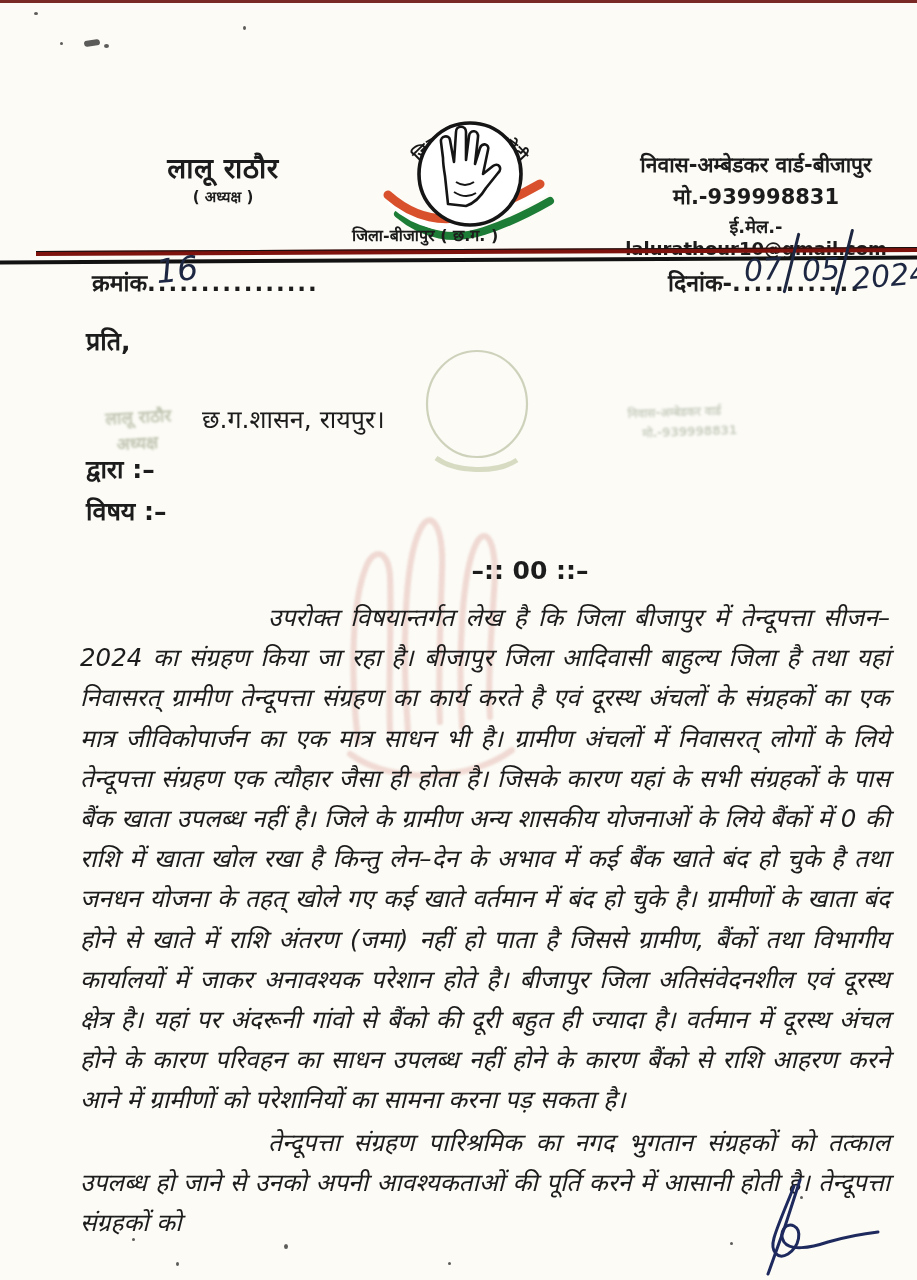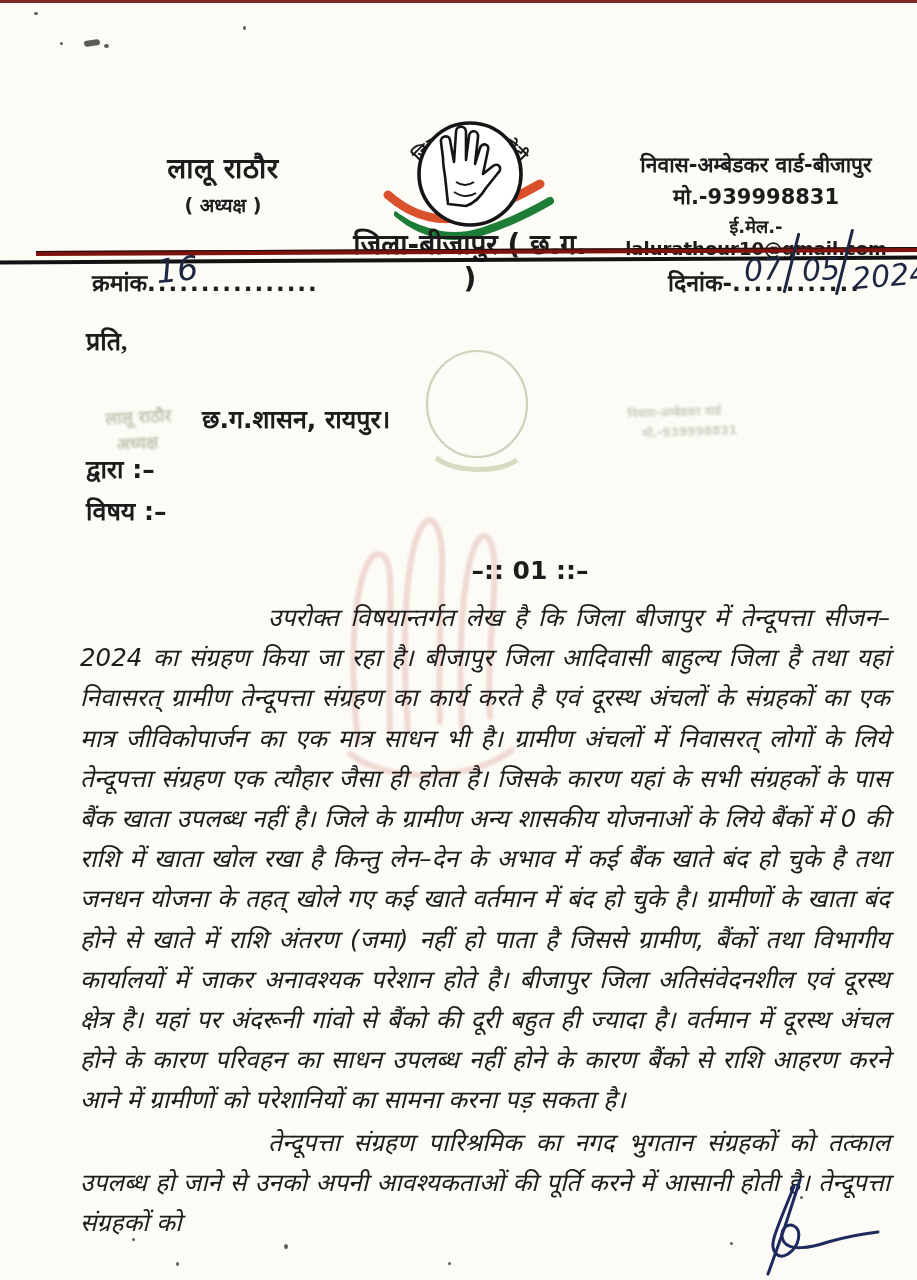--- a/index.html
+++ b/index.html
@@ -8,23 +8,23 @@
     background:#fcfbf6;overflow:hidden;
     font-family:"DejaVu Sans","Liberation Sans",sans-serif;
     color:#1c1c1c;
   }
   .abs{position:absolute;}
   
   .scan-edge{top:0;left:0;right:0;height:3px;background:#6b1310;opacity:.9;}
   
   .officer{left:108px;top:148px;width:230px;text-align:center;}
   .officer .name{font-size:28px;font-weight:700;letter-spacing:.5px;}
-  .officer .role{font-size:19px;font-weight:700;margin-top:6px;}
+  .officer .role{font-size:15px;font-weight:700;}
   .logo-wrap{left:372px;top:90px;width:196px;height:164px;}
-  .logo-caption{left:352px;top:224px;width:236px;text-align:center;font-size:28px;font-weight:700;}
+  .logo-caption{left:352px;top:224px;width:236px;text-align:left;font-size:16px;font-weight:700;}
   .contact{left:600px;top:150px;width:312px;text-align:center;font-weight:700;}
   .contact .l1{font-size:21px;}
   .contact .l2{font-size:21px;margin-top:4px;}
   .contact .l3{font-size:18px;margin-top:4px;}
   
   .rule-red{top:249px;left:36px;right:0;height:4px;background:#7e130e;border-top:1.5px solid #111;transform:rotate(-.25deg);}
   .rule-black{top:258px;left:0;right:0;height:3.5px;background:#121212;transform:rotate(-.3deg);}
   
   .serial{left:92px;top:266px;font-size:23px;font-weight:700;}
   .dots{letter-spacing:2px;font-weight:700;}
@@ -32,21 +32,21 @@
   .serial-hw{left:156px;top:250px;font-size:33px;transform:rotate(-6deg);}
   .date{left:668px;top:266px;font-size:23px;font-weight:700;}
   .date-hw-day{left:744px;top:252px;font-size:30px;transform:rotate(-4deg);}
   .date-hw-month{left:802px;top:252px;font-size:30px;transform:rotate(-4deg);}
   .date-hw-year{left:852px;top:258px;font-size:30px;transform:rotate(-5deg);}
   .date-slash{width:3px;background:#1d2742;border-radius:2px;}
   .slash1{left:790px;top:232px;height:62px;transform:rotate(14deg);}
   .slash2{left:843px;top:228px;height:68px;transform:rotate(14deg);}
   
   .txt{font-size:25px;line-height:40px;}
-  .salutation{left:86px;top:322px;font-family:Liberation Serif, serif;}
+  .salutation{left:86px;top:322px;}
   .addr1{left:202px;top:360px;}
   .addr2{left:202px;top:400px;}
   .via-label{left:86px;top:450px;}
   .via-text{left:202px;top:450px;}
   .subject-label{left:86px;top:492px;}
   .subject-text{left:202px;top:492px;width:688px;text-align:justify;line-height:41px;}
   .separator{left:200px;top:556px;width:660px;text-align:center;font-size:25px;font-weight:700;}
   .para{left:80px;width:810px;text-align:justify;text-indent:188px;font-style:italic;}
   .para1{top:598px;line-height:40.2px;font-size:24.5px;}
   .para2{top:1116px;line-height:40.2px;font-size:24.5px;margin-top:7px;}
@@ -147,27 +147,27 @@
   <div class="abs date">
     <span>दिनांक-</span><span class="dots">............</span>
   </div>
   <div class="abs hw date-hw-day">07</div>
   <div class="abs date-slash slash1"></div>
   <div class="abs hw date-hw-month">05</div>
   <div class="abs date-slash slash2"></div>
   <div class="abs hw date-hw-year">2024</div>
 
   <div class="abs txt salutation" style="font-weight:600">प्रति,</div>
-  <div class="abs txt addr2" style="font-weight:700">छ.ग.शासन, रायपुर।</div>
+  <div class="abs txt addr2" style="font-weight:400">छ.ग.शासन, रायपुर।</div>
 
   <div class="abs txt via-label" style="font-weight:600">द्वारा :–</div>
 
   <div class="abs txt subject-label" style="font-weight:600">विषय :–</div>
 
-  <div class="abs separator">–:: 01 ::–</div>
+  <div class="abs separator">–:: 00 ::–</div>
 
   <div class="abs para para1">उपरोक्त विषयान्तर्गत लेख है कि जिला बीजापुर में तेन्दूपत्ता सीजन–2024 का संग्रहण किया जा रहा है। बीजापुर जिला आदिवासी बाहुल्य जिला है तथा यहां निवासरत् ग्रामीण तेन्दूपत्ता संग्रहण का कार्य करते है एवं दूरस्थ अंचलों के संग्रहकों का एक मात्र जीविकोपार्जन का एक मात्र साधन भी है। ग्रामीण अंचलों में निवासरत् लोगों के लिये तेन्दूपत्ता संग्रहण एक त्यौहार जैसा ही होता है। जिसके कारण यहां के सभी संग्रहकों के पास बैंक खाता उपलब्ध नहीं है। जिले के ग्रामीण अन्य शासकीय योजनाओं के लिये बैंकों में 0 की राशि में खाता खोल रखा है किन्तु लेन–देन के अभाव में कई बैंक खाते बंद हो चुके है तथा जनधन योजना के तहत् खोले गए कई खाते वर्तमान में बंद हो चुके है। ग्रामीणों के खाता बंद होने से खाते में राशि अंतरण (जमा) नहीं हो पाता है जिससे ग्रामीण, बैंकों तथा विभागीय कार्यालयों में जाकर अनावश्यक परेशान होते है। बीजापुर जिला अतिसंवेदनशील एवं दूरस्थ क्षेत्र है। यहां पर अंदरूनी गांवो से बैंको की दूरी बहुत ही ज्यादा है। वर्तमान में दूरस्थ अंचल होने के कारण परिवहन का साधन उपलब्ध नहीं होने के कारण बैंको से राशि आहरण करने आने में ग्रामीणों को परेशानियों का सामना करना पड़ सकता है।</div>
   <div class="abs para para2">तेन्दूपत्ता संग्रहण पारिश्रमिक का नगद भुगतान संग्रहकों को तत्काल उपलब्ध हो जाने से उनको अपनी आवश्यकताओं की पूर्ति करने में आसानी होती है। तेन्दूपत्ता संग्रहकों को</div>
 
   <svg class="abs signature" width="176" height="104" viewBox="0 0 176 104">
     <g fill="none" stroke="#1e2a5e" stroke-width="3" stroke-linecap="round">
       <path d="M66,10 C60,26 50,48 46,62 C42,76 50,84 60,78 C72,70 74,54 66,50 C58,46 50,56 56,66 C62,75 82,72 100,66 C114,62 132,58 150,56"></path>
       <path d="M72,4 C64,30 52,66 40,98"></path>
     </g>
   </svg>

